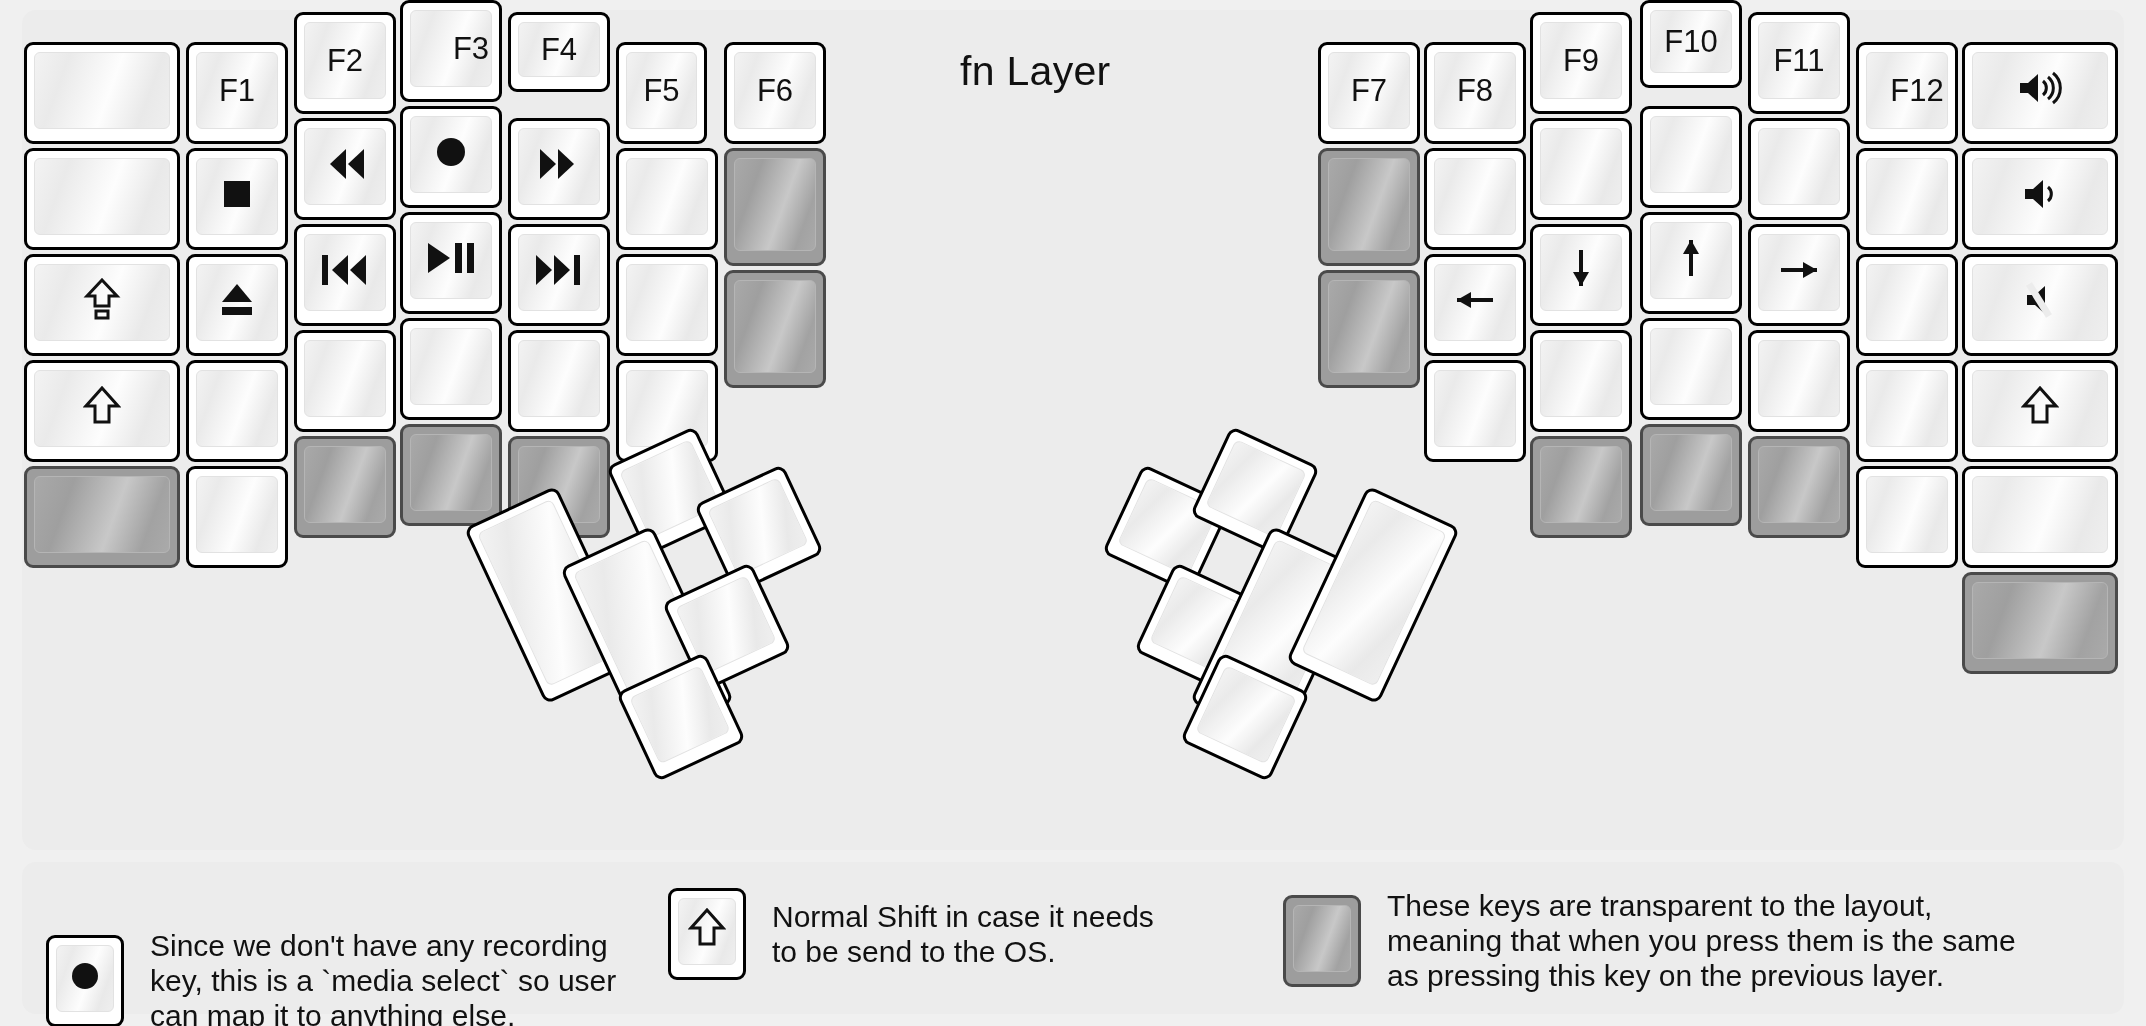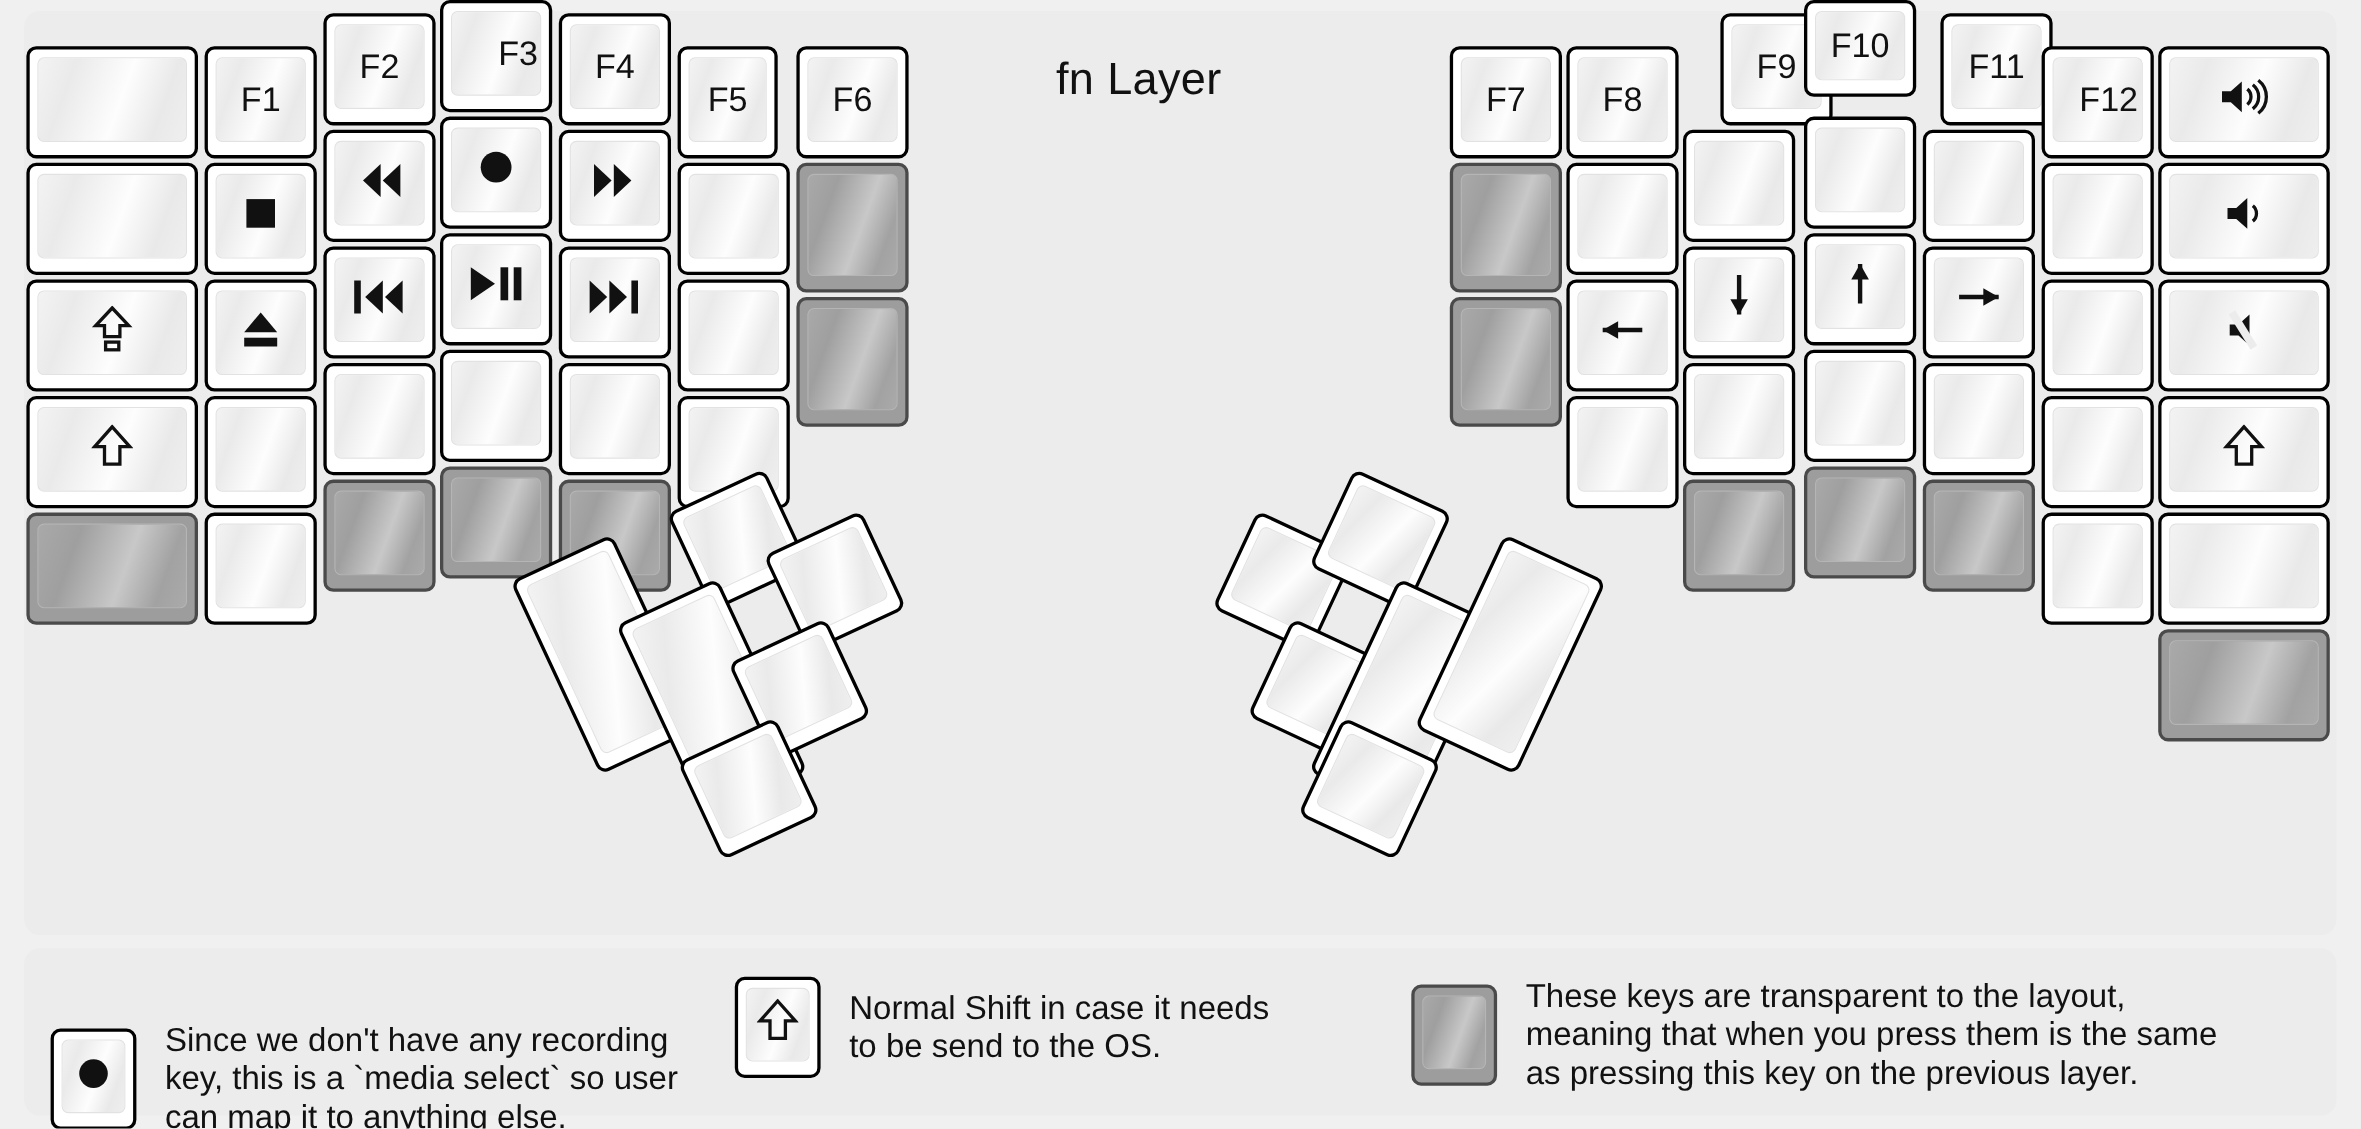--- a/index.html
+++ b/index.html
@@ -216,21 +216,21 @@
           </svg></span>
       </div>
       <div class="key" style="left: 400px; top: 318px; width: 102px; height: 102px;">
         <span class="cap"></span>
         <span class="lbl"></span>
       </div>
       <div class="key trans" style="left: 400px; top: 424px; width: 102px; height: 102px;">
         <span class="cap"></span>
         <span class="lbl"></span>
       </div>
-      <div class="key" style="left: 508px; top: 12px; width: 102px; height: 102px;">
+      <div class="key" style="left: 508px; top: 12px; width: 102px; height: 80px;">
         <span class="cap"></span>
         <span class="lbl">F4</span>
       </div>
       <div class="key" style="left: 508px; top: 118px; width: 102px; height: 102px;">
         <span class="cap"></span>
         <span class="lbl"><svg width="46" height="34" viewBox="0 0 46 34" xmlns="http://www.w3.org/2000/svg" fill="#111">
             <path d="M4 2 L4 32 L20 17 Z"></path>
             <path d="M22 2 L22 32 L38 17 Z"></path>
           </svg></span>
       </div>
@@ -302,21 +302,21 @@
         <span class="cap"></span>
         <span class="lbl"><svg width="44" height="34" viewBox="0 0 44 34" xmlns="http://www.w3.org/2000/svg" fill="#111">
             <path d="M4 17 L40 17" stroke="#111" stroke-width="4"></path>
             <path d="M4 17 L18 9 L18 25 Z"></path>
           </svg></span>
       </div>
       <div class="key" style="left: 1424px; top: 360px; width: 102px; height: 102px;">
         <span class="cap"></span>
         <span class="lbl"></span>
       </div>
-      <div class="key" style="left: 1564px; top: 12px; width: 102px; height: 102px; align-items: center;">
+      <div class="key" style="left: 1530px; top: 12px; width: 102px; height: 102px; align-items: center;">
         <span class="cap"></span>
         <span class="lbl">F9</span>
       </div>
       <div class="key" style="left: 1530px; top: 118px; width: 102px; height: 102px;">
         <span class="cap"></span>
         <span class="lbl"></span>
       </div>
       <div class="key" style="left: 1530px; top: 224px; width: 102px; height: 102px;">
         <span class="cap"></span>
         <span class="lbl"><svg width="34" height="44" viewBox="0 0 34 44" xmlns="http://www.w3.org/2000/svg" fill="#111">
@@ -348,21 +348,21 @@
           </svg></span>
       </div>
       <div class="key" style="left: 1640px; top: 318px; width: 102px; height: 102px;">
         <span class="cap"></span>
         <span class="lbl"></span>
       </div>
       <div class="key trans" style="left: 1640px; top: 424px; width: 102px; height: 102px;">
         <span class="cap"></span>
         <span class="lbl"></span>
       </div>
-      <div class="key" style="left: 1748px; top: 12px; width: 102px; height: 102px; margin-left: 16px;">
+      <div class="key" style="left: 1748px; top: 12px; width: 102px; height: 102px;">
         <span class="cap"></span>
         <span class="lbl">F11</span>
       </div>
       <div class="key" style="left: 1748px; top: 118px; width: 102px; height: 102px;">
         <span class="cap"></span>
         <span class="lbl"></span>
       </div>
       <div class="key" style="left: 1748px; top: 224px; width: 102px; height: 102px;">
         <span class="cap"></span>
         <span class="lbl"><svg width="44" height="34" viewBox="0 0 44 34" xmlns="http://www.w3.org/2000/svg" fill="#111">

